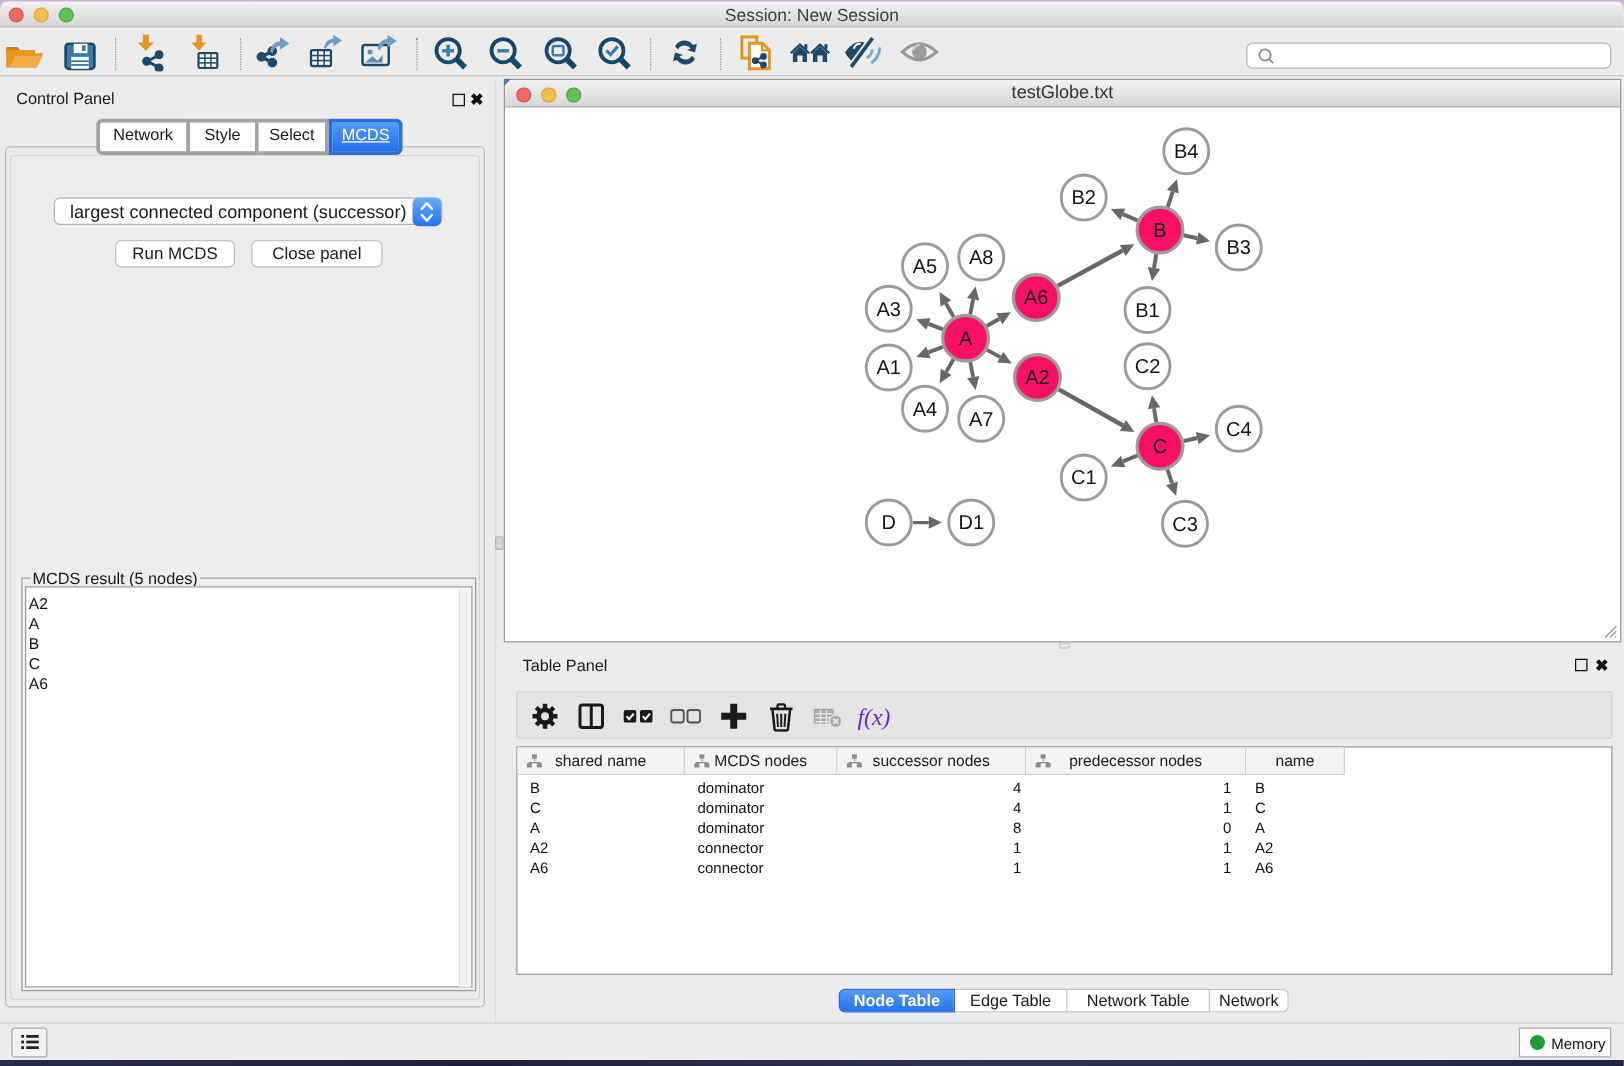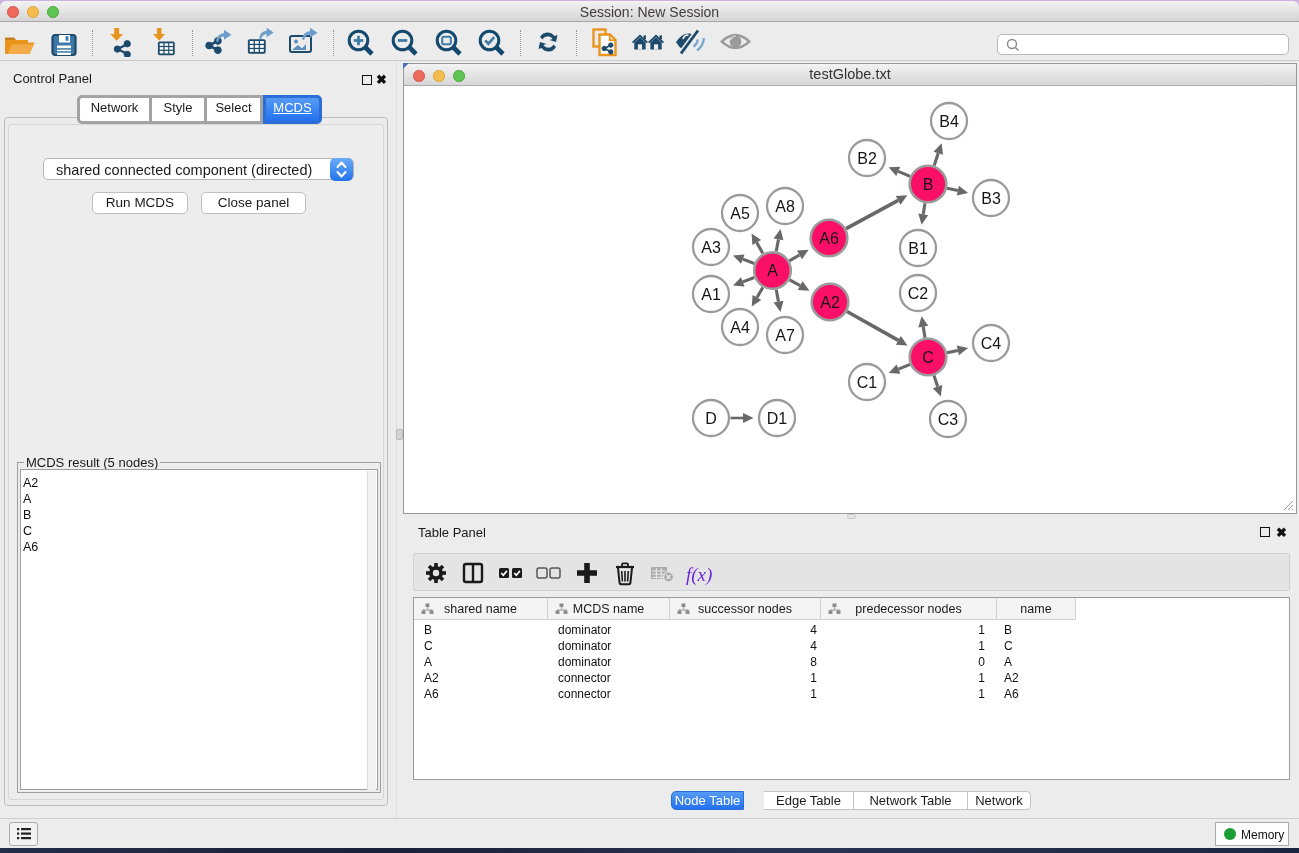--- a/index.html
+++ b/index.html
@@ -212,21 +212,21 @@
   <div id="cp-title">Control Panel</div>
   <div id="cp-float"></div>
   <div id="cp-close">✖</div>
   <div id="cp-box"></div>
   <div id="cp-inner"></div>
   <div class="seg" style="left:77px;top:95px;width:75px;border-radius:5px 0 0 5px;">Network</div>
   <div class="seg" style="left:152px;top:95px;width:55px;border-left:0;">Style</div>
   <div class="seg" style="left:207px;top:95px;width:56px;border-left:0;">Select</div>
   <div class="seg segsel" style="left:263px;top:95px;width:59px;border-radius:0 5px 5px 0;text-decoration:underline;">MCDS</div>
   <div id="opt-select">
-    <div class="txt">shared connected component (directed)</div>
+    <div class="txt">largest connected component (successor)</div>
     <div class="spin"><svg width="23" height="23" viewBox="0 0 23 23">
           <path d="M7.5 9 L11.5 4.5 L15.5 9" fill="none" stroke="#fff" stroke-width="2" stroke-linecap="round" stroke-linejoin="round"></path>
           <path d="M7.5 14 L11.5 18.5 L15.5 14" fill="none" stroke="#fff" stroke-width="2" stroke-linecap="round" stroke-linejoin="round"></path>
         </svg></div>
   </div>
   <div class="btn" style="left:92px;top:192px;width:96px;">Run MCDS</div>
   <div class="btn" style="left:201px;top:192px;width:105px;">Close panel</div>
   <div id="mcds-fs"></div>
   <div id="mcds-legend">MCDS result (5 nodes)</div>
   <div id="mcds-list">
@@ -408,21 +408,21 @@
     <div class="th" style="left:134px;width:122px;"><svg width="13" height="12" viewBox="0 0 13 12" style="position:absolute;left:7px;top:5px">
           <g fill="#8a8a8a">
             <rect x="4.5" y="0.5" width="4" height="3.4"></rect>
             <rect x="0.5" y="7.5" width="4" height="3.4"></rect>
             <rect x="8.5" y="7.5" width="4" height="3.4"></rect>
             <path d="M6.2 3.9h0.9v2h-0.9z"></path>
             <path d="M2 6.6h9.3v0.9H2z"></path>
             <path d="M2 6.6h0.9v1.2H2z"></path>
             <path d="M10.4 6.6h0.9v1.2h-0.9z"></path>
           </g>
-        </svg><span>MCDS name</span></div>
+        </svg><span>MCDS nodes</span></div>
     <div class="th" style="left:256px;width:151px;"><svg width="13" height="12" viewBox="0 0 13 12" style="position:absolute;left:7px;top:5px">
           <g fill="#8a8a8a">
             <rect x="4.5" y="0.5" width="4" height="3.4"></rect>
             <rect x="0.5" y="7.5" width="4" height="3.4"></rect>
             <rect x="8.5" y="7.5" width="4" height="3.4"></rect>
             <path d="M6.2 3.9h0.9v2h-0.9z"></path>
             <path d="M2 6.6h9.3v0.9H2z"></path>
             <path d="M2 6.6h0.9v1.2H2z"></path>
             <path d="M10.4 6.6h0.9v1.2h-0.9z"></path>
           </g>
@@ -458,21 +458,21 @@
     <div class="td" style="left:144px;top:73px;">connector</div>
     <div class="td" style="left:256px;top:73px;width:147px;text-align:right;">1</div>
     <div class="td" style="left:407px;top:73px;width:164px;text-align:right;">1</div>
     <div class="td" style="left:590px;top:73px;">A2</div>
     <div class="td" style="left:10px;top:89px;">A6</div>
     <div class="td" style="left:144px;top:89px;">connector</div>
     <div class="td" style="left:256px;top:89px;width:147px;text-align:right;">1</div>
     <div class="td" style="left:407px;top:89px;width:164px;text-align:right;">1</div>
     <div class="td" style="left:590px;top:89px;">A6</div>
   </div>
-  <div class="btab" style="left:671px;width:73px;border-radius:5px 0 0 5px;background:linear-gradient(#559bf5,#2471ee);color:#fff;border-color:#2c6ed8;">Node Table</div>
+  <div class="btab" style="left:671px;width:93px;border-radius:5px 0 0 5px;background:linear-gradient(#559bf5,#2471ee);color:#fff;border-color:#2c6ed8;font-weight:bold;">Node Table</div>
   <div class="btab" style="left:764px;width:90px;border-left:0;">Edge Table</div>
   <div class="btab" style="left:854px;width:114px;border-left:0;">Network Table</div>
   <div class="btab" style="left:968px;width:63px;border-left:0;border-radius:0 5px 5px 0;">Network</div>
 
   <div id="statusbar"></div>
   <div id="desktop-bottom"></div>
   <div id="list-btn">
     <svg width="27" height="22" viewBox="0 0 27 22">
         <g fill="#222">
           <rect x="7" y="5" width="2.2" height="2.2"></rect>

